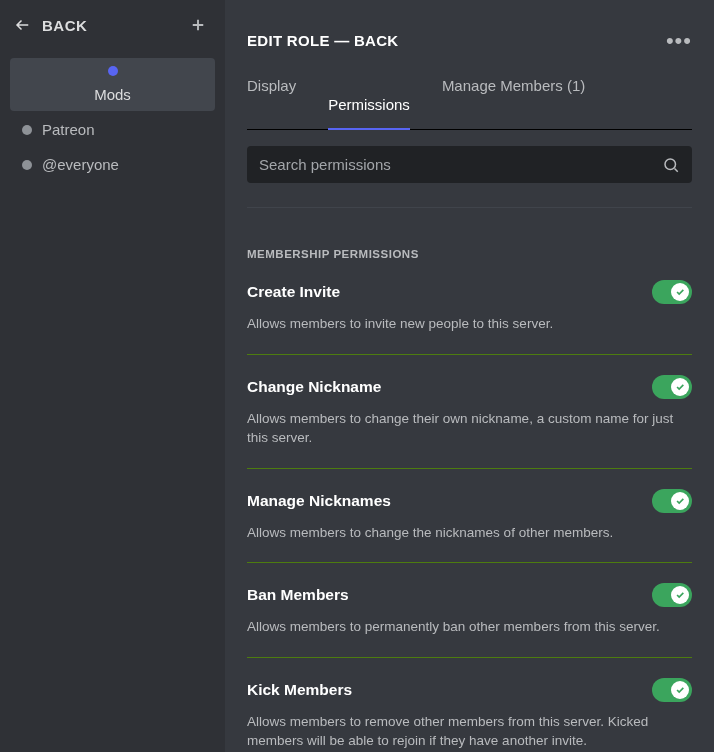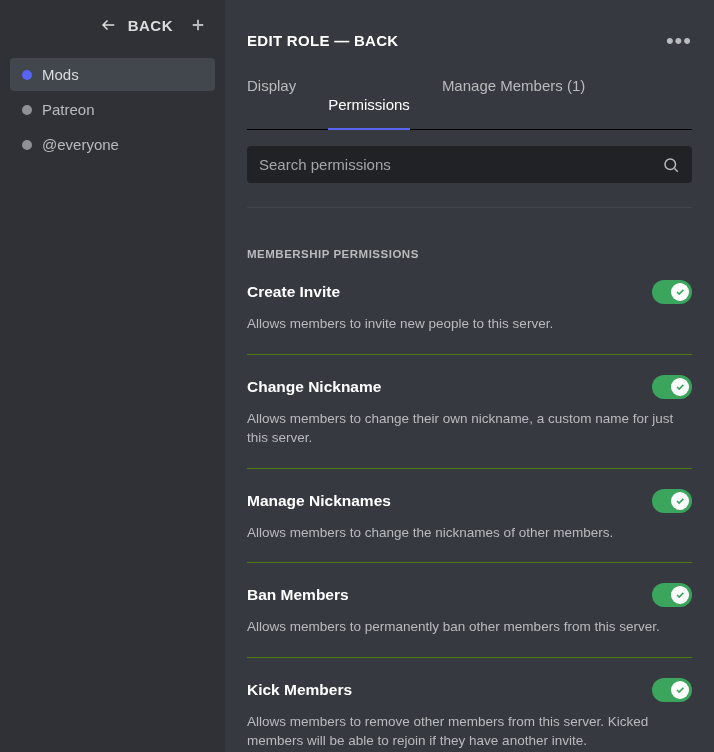--- a/index.html
+++ b/index.html
@@ -14,21 +14,21 @@
     }
     .sidebar {
       width: 225px;
       background: #2f3136;
       padding: 10px;
       flex-shrink: 0;
     }
     .sidebar-header {
       display: flex;
       align-items: center;
-      justify-content: flex-end;
+      justify-content: space-between;
       padding: 6px 8px 14px 4px;
       gap: 16px;
     }
     .back-btn {
       display: flex;
       align-items: center;
       gap: 10px;
       color: #dcddde;
       cursor: pointer;
     }
@@ -50,21 +50,21 @@
     .role-list { margin-top: 10px; }
     .role-item {
       display: flex;
       align-items: center;
       gap: 10px;
       padding: 8px 12px;
       border-radius: 4px;
       cursor: pointer;
       margin-bottom: 2px;
     }
-    .role-item.selected { background: #42464d; }
+    .role-item.selected { background: #42464d; flex-direction: column; }
     .role-dot {
       width: 10px;
       height: 10px;
       border-radius: 50%;
       flex-shrink: 0;
     }
     .role-label {
       font-size: 15px;
       color: #dcddde;
     }

